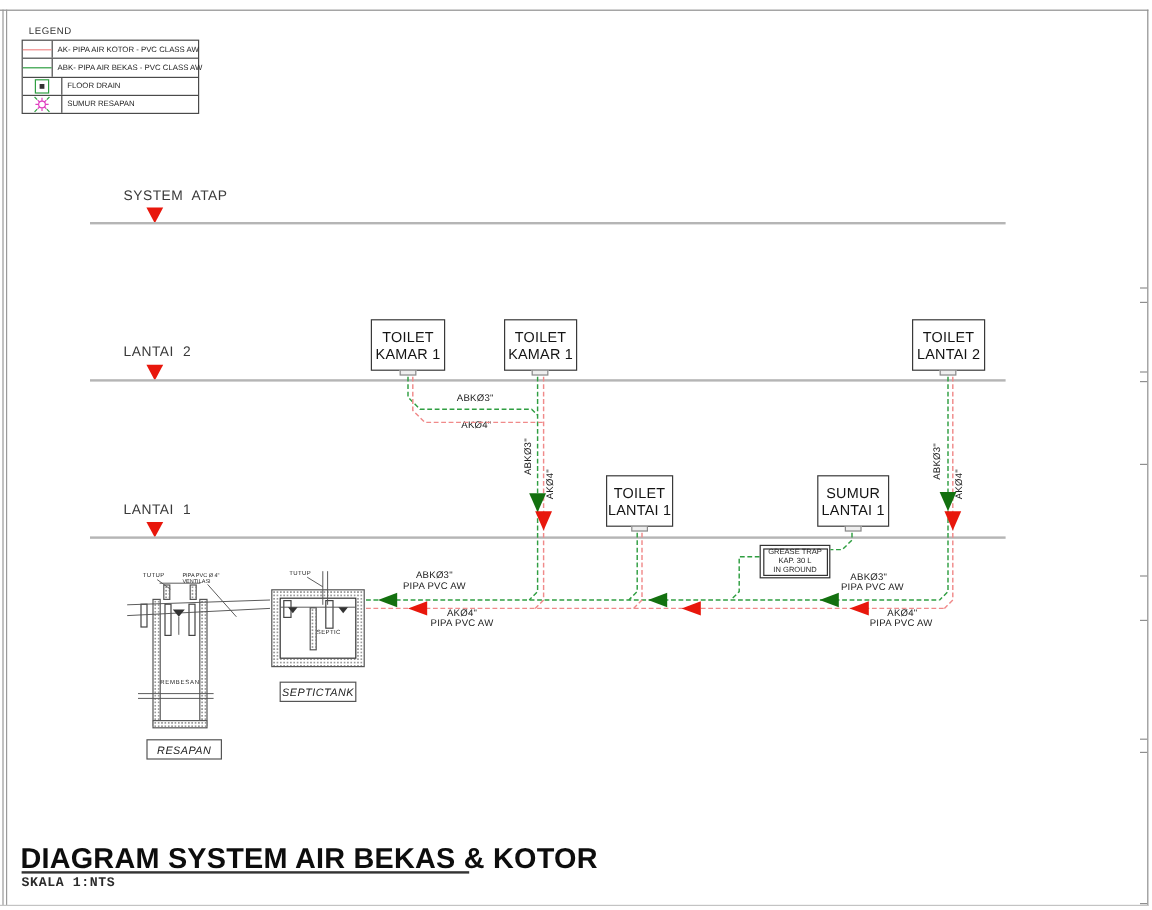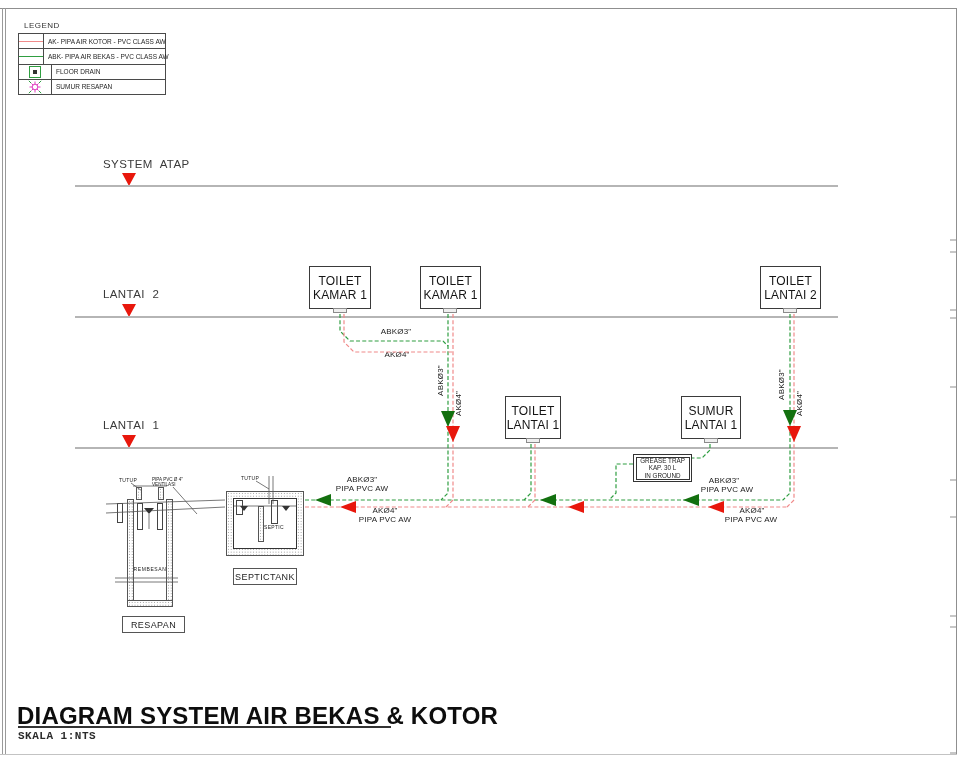--- a/index.html
+++ b/index.html
@@ -20,21 +20,21 @@
           transform:rotate(-90deg);letter-spacing:.2px;}
   .gt-box{background:#fff;border:1px solid #333;}
   .gt-inner{position:absolute;inset:1.5px;border:1px solid #333;display:flex;flex-direction:column;
             align-items:center;justify-content:center;font-size:6.3px;line-height:7.5px;color:#1d1d1d;}
   .stip{background-color:#fff;background-image:radial-gradient(circle,#9a9a9a 0.7px,transparent 0.8px);
         background-size:2.8px 2.8px;border:0.8px solid #555;}
   .hollow{background:#fff;border:1px solid #444;}
   .tinytxt{font-size:5px;line-height:5.5px;color:#222;white-space:nowrap;letter-spacing:.3px;}
   .microtxt{font-size:4.6px;line-height:5.2px;color:#222;white-space:nowrap;}
   .caption{background:#fff;border:1px solid #555;display:flex;align-items:center;justify-content:center;
-           font-size:9px;letter-spacing:.4px;color:#1d1d1d;}
+           font-size:9px;letter-spacing:.4px;color:#1d1d1d;font-style:italic;}
   .legend-title{font-size:8px;color:#333;letter-spacing:.5px;}
   .legend-table{border:1px solid #4a4a4a;display:flex;flex-direction:column;background:#fff;}
   .legend-row{flex:1;display:flex;align-items:stretch;border-top:1px solid #4a4a4a;}
   .legend-row:first-child{border-top:none;}
   .legend-swatch{width:32px;border-right:1px solid #4a4a4a;display:flex;align-items:center;justify-content:center;}
   .legend-label{font-size:6.5px;color:#1f1f1f;padding-left:4px;display:flex;align-items:center;white-space:nowrap;}
   .swatch-line{width:24px;height:0;border-top:1.4px solid;}
   .fd-outer{width:10px;height:10px;border:1.6px solid var(--pipe-abk,#2f9e41);display:flex;
             align-items:center;justify-content:center;background:#fff;}
   .fd-inner{width:4px;height:4px;background:#333;}

